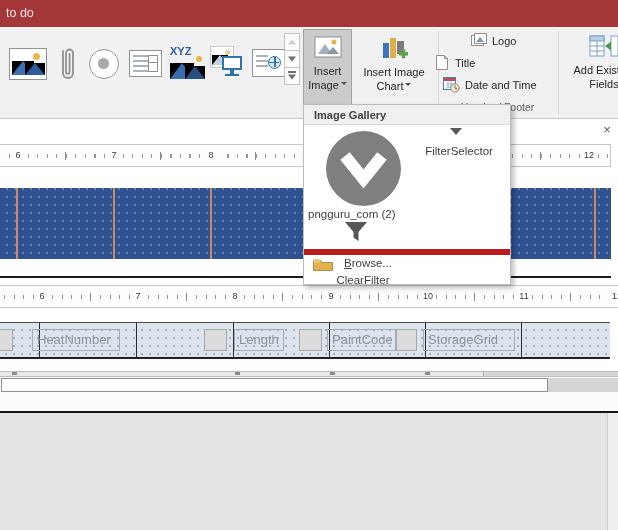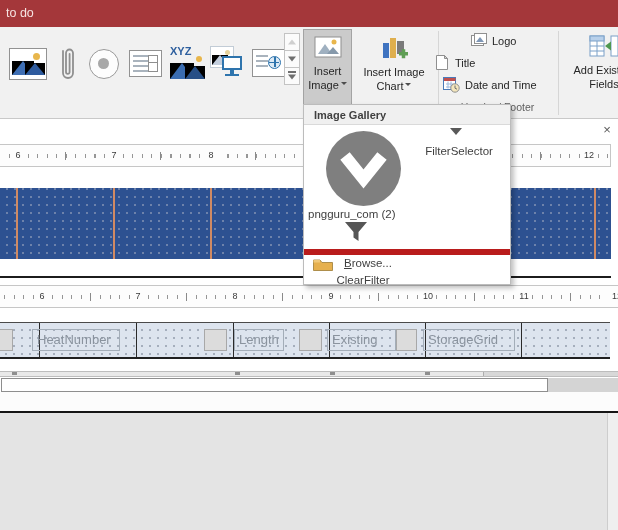--- a/index.html
+++ b/index.html
@@ -286,21 +286,21 @@
       <div class="divider" style="left: 136px;"></div>
       <div class="divider" style="left: 233px;"></div>
       <div class="divider" style="left: 329px;"></div>
       <div class="divider" style="left: 425px;"></div>
       <div class="divider" style="left: 521px;"></div>
       <div class="fbox blank" style="left: -10px; width: 23px;"></div>
       <div class="fbox" style="left: 32px; width: 88px;">HeatNumber</div>
       <div class="fbox blank" style="left: 204px; width: 23px;"></div>
       <div class="fbox" style="left: 234px; width: 50px;">Length</div>
       <div class="fbox blank" style="left: 299px; width: 23px;"></div>
-      <div class="fbox" style="left: 327px; width: 69px;">Existing</div>
+      <div class="fbox" style="left: 327px; width: 69px;">PaintCode</div>
       <div class="fbox blank" style="left: 396px; width: 21px;"></div>
       <div class="fbox" style="left: 423px; width: 92px;">StorageGrid</div>
     </div>
 
   <div class="abs splitter">
     <div class="dark-seg"></div>
   <div class="stick" style="left: 12px;"></div>
       <div class="stick" style="left: 235px;"></div>
       <div class="stick" style="left: 330px;"></div>
       <div class="stick" style="left: 425px;"></div>

